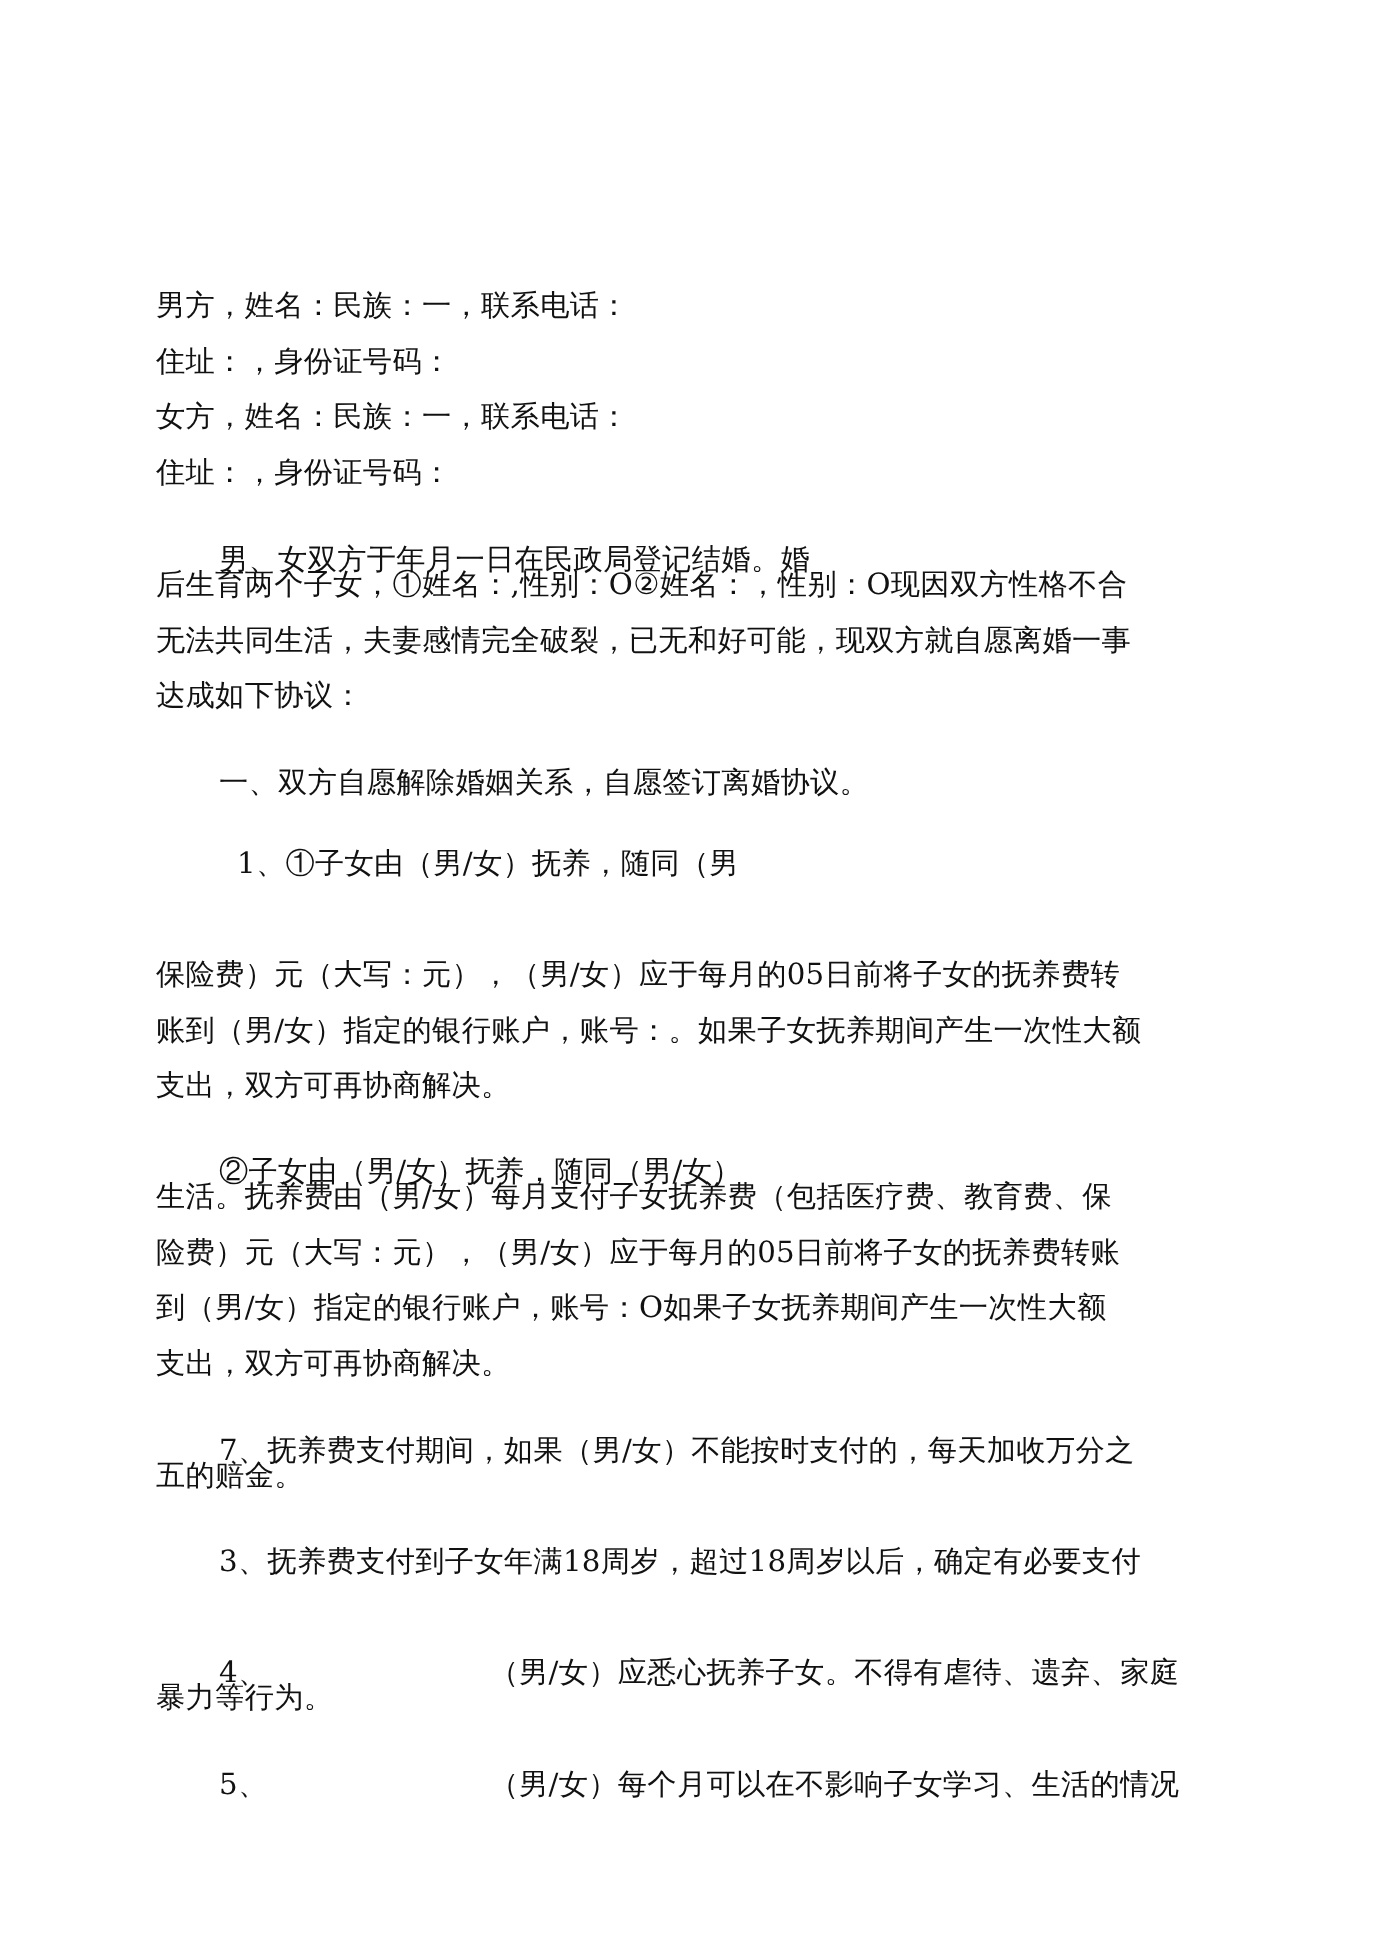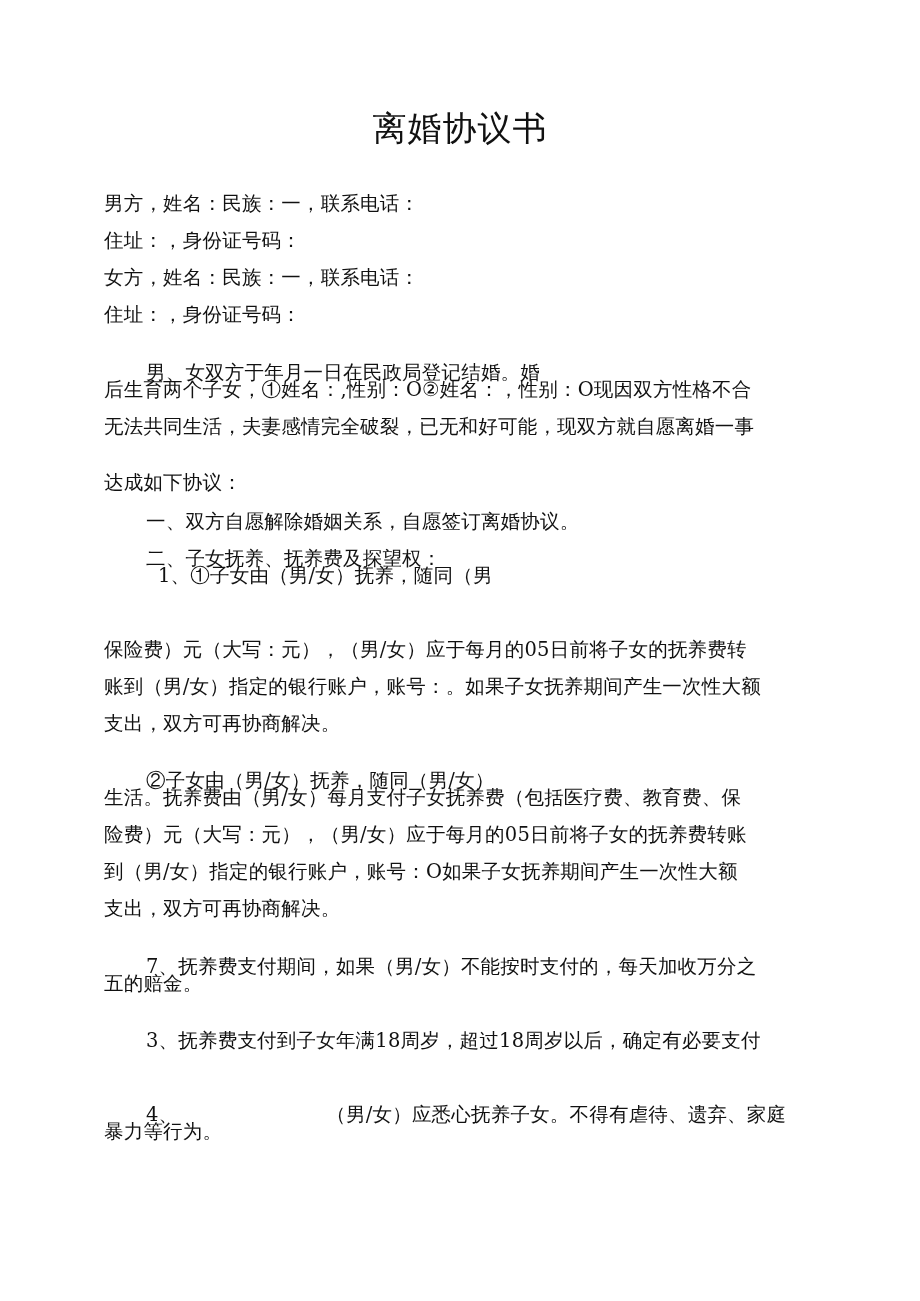--- a/index.html
+++ b/index.html
@@ -11,34 +11,32 @@
   .line { position: absolute; left: 104px; white-space: nowrap; font-size: 19.5px;
           line-height: 30px; letter-spacing: 0.2px; }
   .ind1 { left: 146px; margin-top: 20px; }
   .ind2 { left: 158px; }
   .gap { display: inline-block; width: 148px; }
 </style>
 </head>
 <body>
 
 <div class="page">
-  <div class="title">离婚协议书</div>
 
   <div class="line" style="top:189px">男方，姓名：民族：一，联系电话：</div>
   <div class="line" style="top:226px">住址：，身份证号码：</div>
   <div class="line" style="top:263px">女方，姓名：民族：一，联系电话：</div>
   <div class="line" style="top:300px">住址：，身份证号码：</div>
 
   <div class="line ind1" style="top:338px">男、女双方于年月一日在民政局登记结婚。婚</div>
   <div class="line" style="top:375px">后生育两个子女，①姓名：,性别：O②姓名：，性别：O现因双方性格不合</div>
   <div class="line" style="top:412px">无法共同生活，夫妻感情完全破裂，已无和好可能，现双方就自愿离婚一事</div>
-  <div class="line" style="top:468px">达成如下协议：</div>
+  <div class="line" style="top:449px">达成如下协议：</div>
 
   <div class="line ind1" style="top:487px">一、双方自愿解除婚姻关系，自愿签订离婚协议。</div>
-  <div class="line ind1" style="top:524px">二、子女抚养、抚养费及探望权：</div>
 
   <div class="line ind2" style="top:561px">1、①子女由（男/女）抚养，随同（男</div>
   <div class="line" style="top:635px">保险费）元（大写：元），（男/女）应于每月的05日前将子女的抚养费转</div>
   <div class="line" style="top:672px">账到（男/女）指定的银行账户，账号：。如果子女抚养期间产生一次性大额</div>
   <div class="line" style="top:709px">支出，双方可再协商解决。</div>
 
   <div class="line" style="top:783px">生活。抚养费由（男/女）每月支付子女抚养费（包括医疗费、教育费、保</div>
   <div class="line ind1" style="top:746px">②子女由（男/女）抚养，随同（男/女）</div>
   <div class="line" style="top:820px">险费）元（大写：元），（男/女）应于每月的05日前将子女的抚养费转账</div>
   <div class="line" style="top:857px">到（男/女）指定的银行账户，账号：O如果子女抚养期间产生一次性大额</div>
@@ -47,13 +45,16 @@
   <div class="line ind1" style="top:932px">7、抚养费支付期间，如果（男/女）不能按时支付的，每天加收万分之</div>
   <div class="line" style="top:969px">五的赔金。</div>
 
   <div class="line ind1" style="top:1006px">3、抚养费支付到子女年满18周岁，超过18周岁以后，确定有必要支付</div>
 
   <div class="line ind1" style="top:1080px">
     <span>4、</span><span class="gap"></span><span>（男/女）应悉心抚养子女。不得有虐待、遗弃、家庭</span>
   </div>
   <div class="line" style="top:1117px">暴力等行为。</div>
 
+  <div class="line ind1" style="top:1155px">
+    <span>5、</span><span class="gap"></span><span>（男/女）每个月可以在不影响子女学习、生活的情况</span>
+  </div>
 </div>
 
 </body></html>

